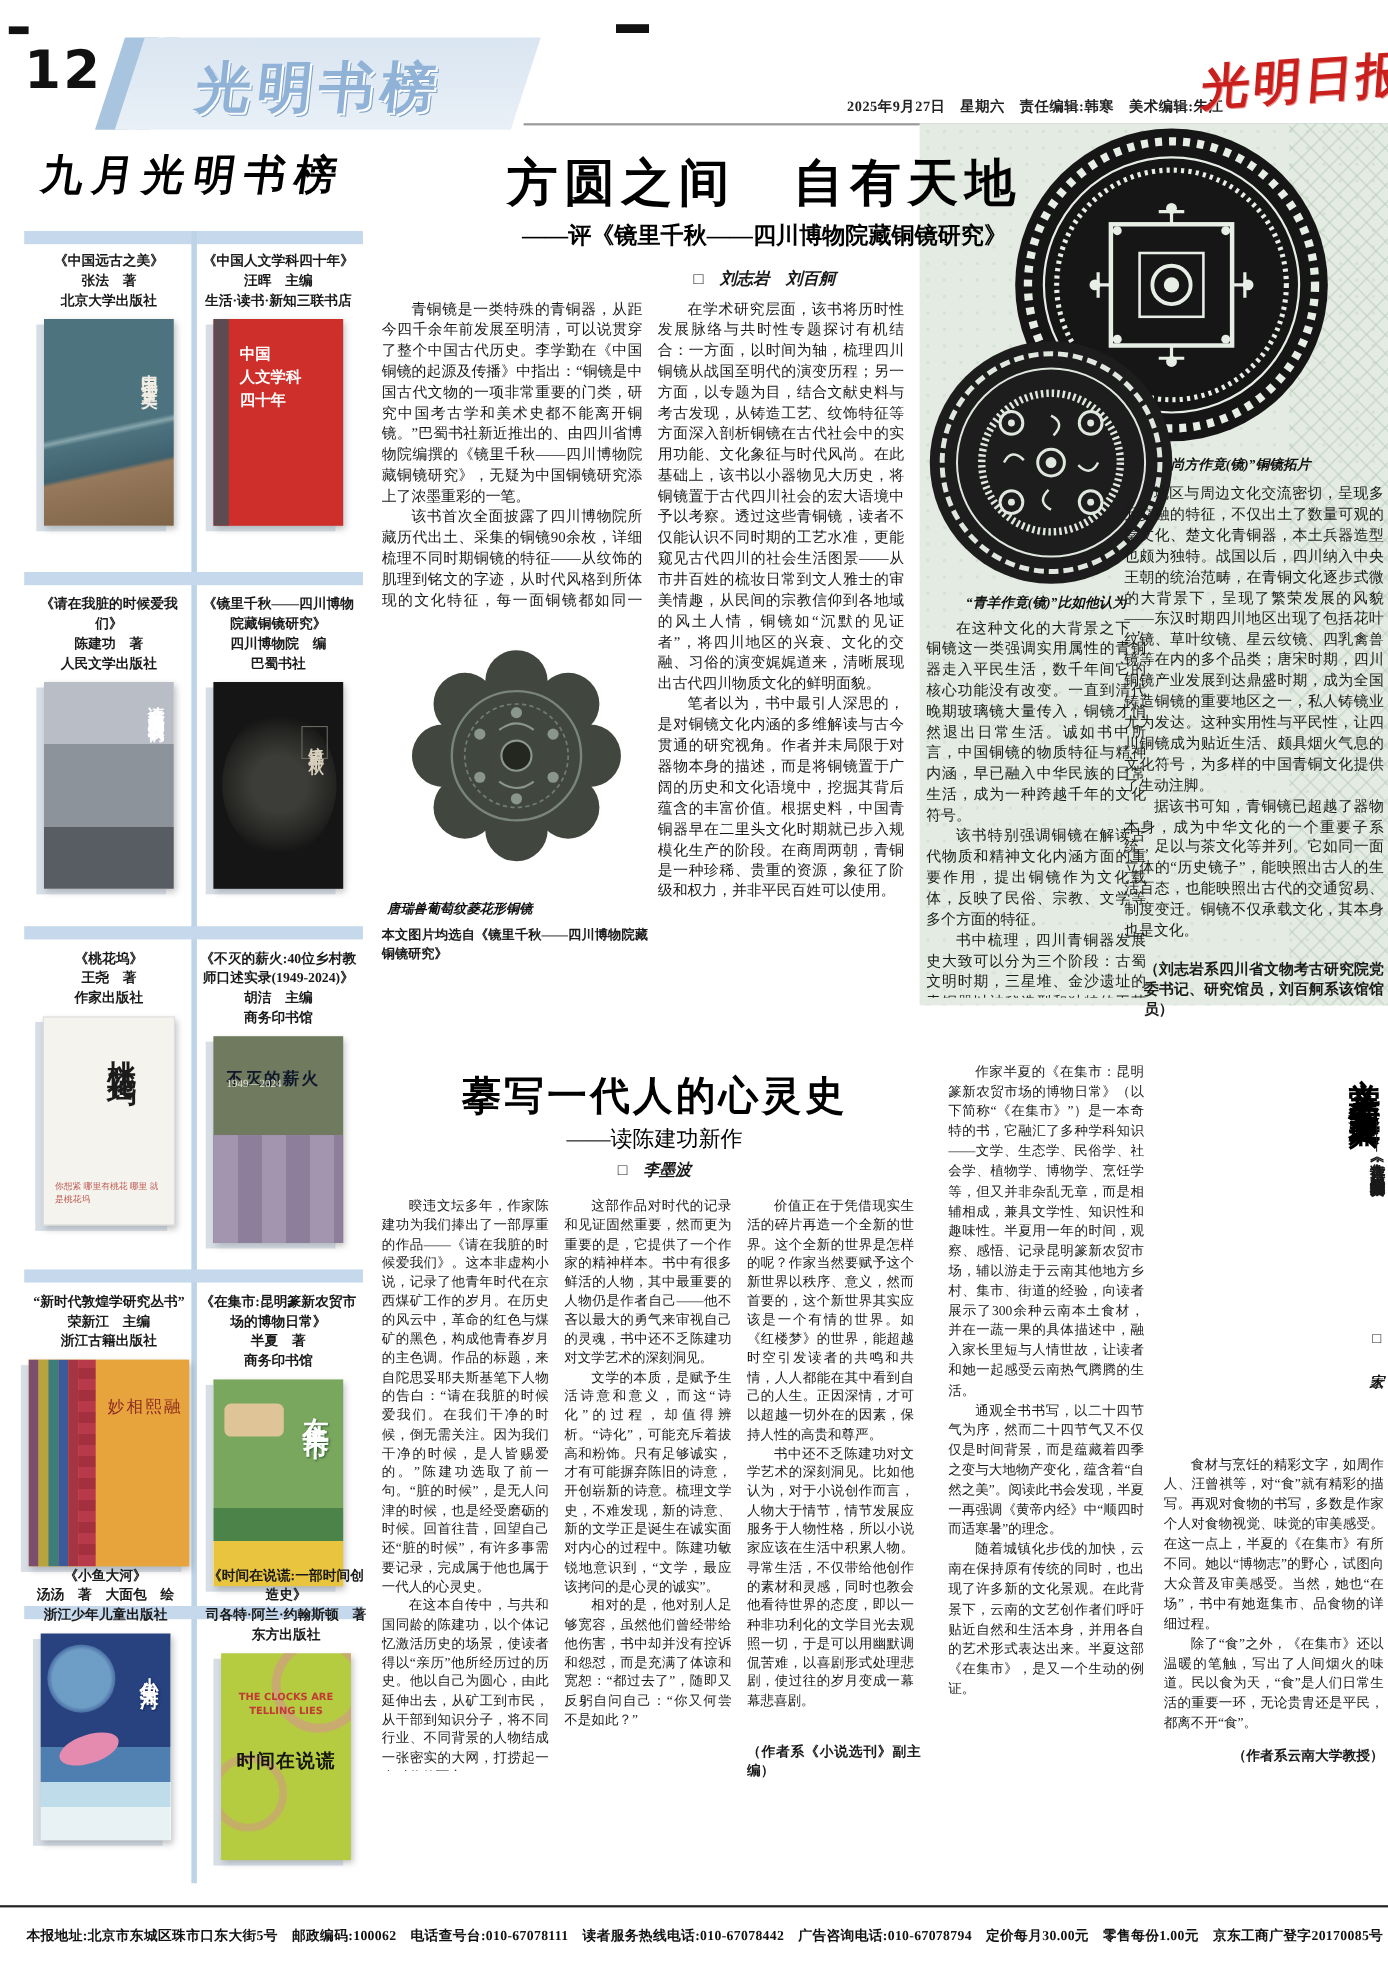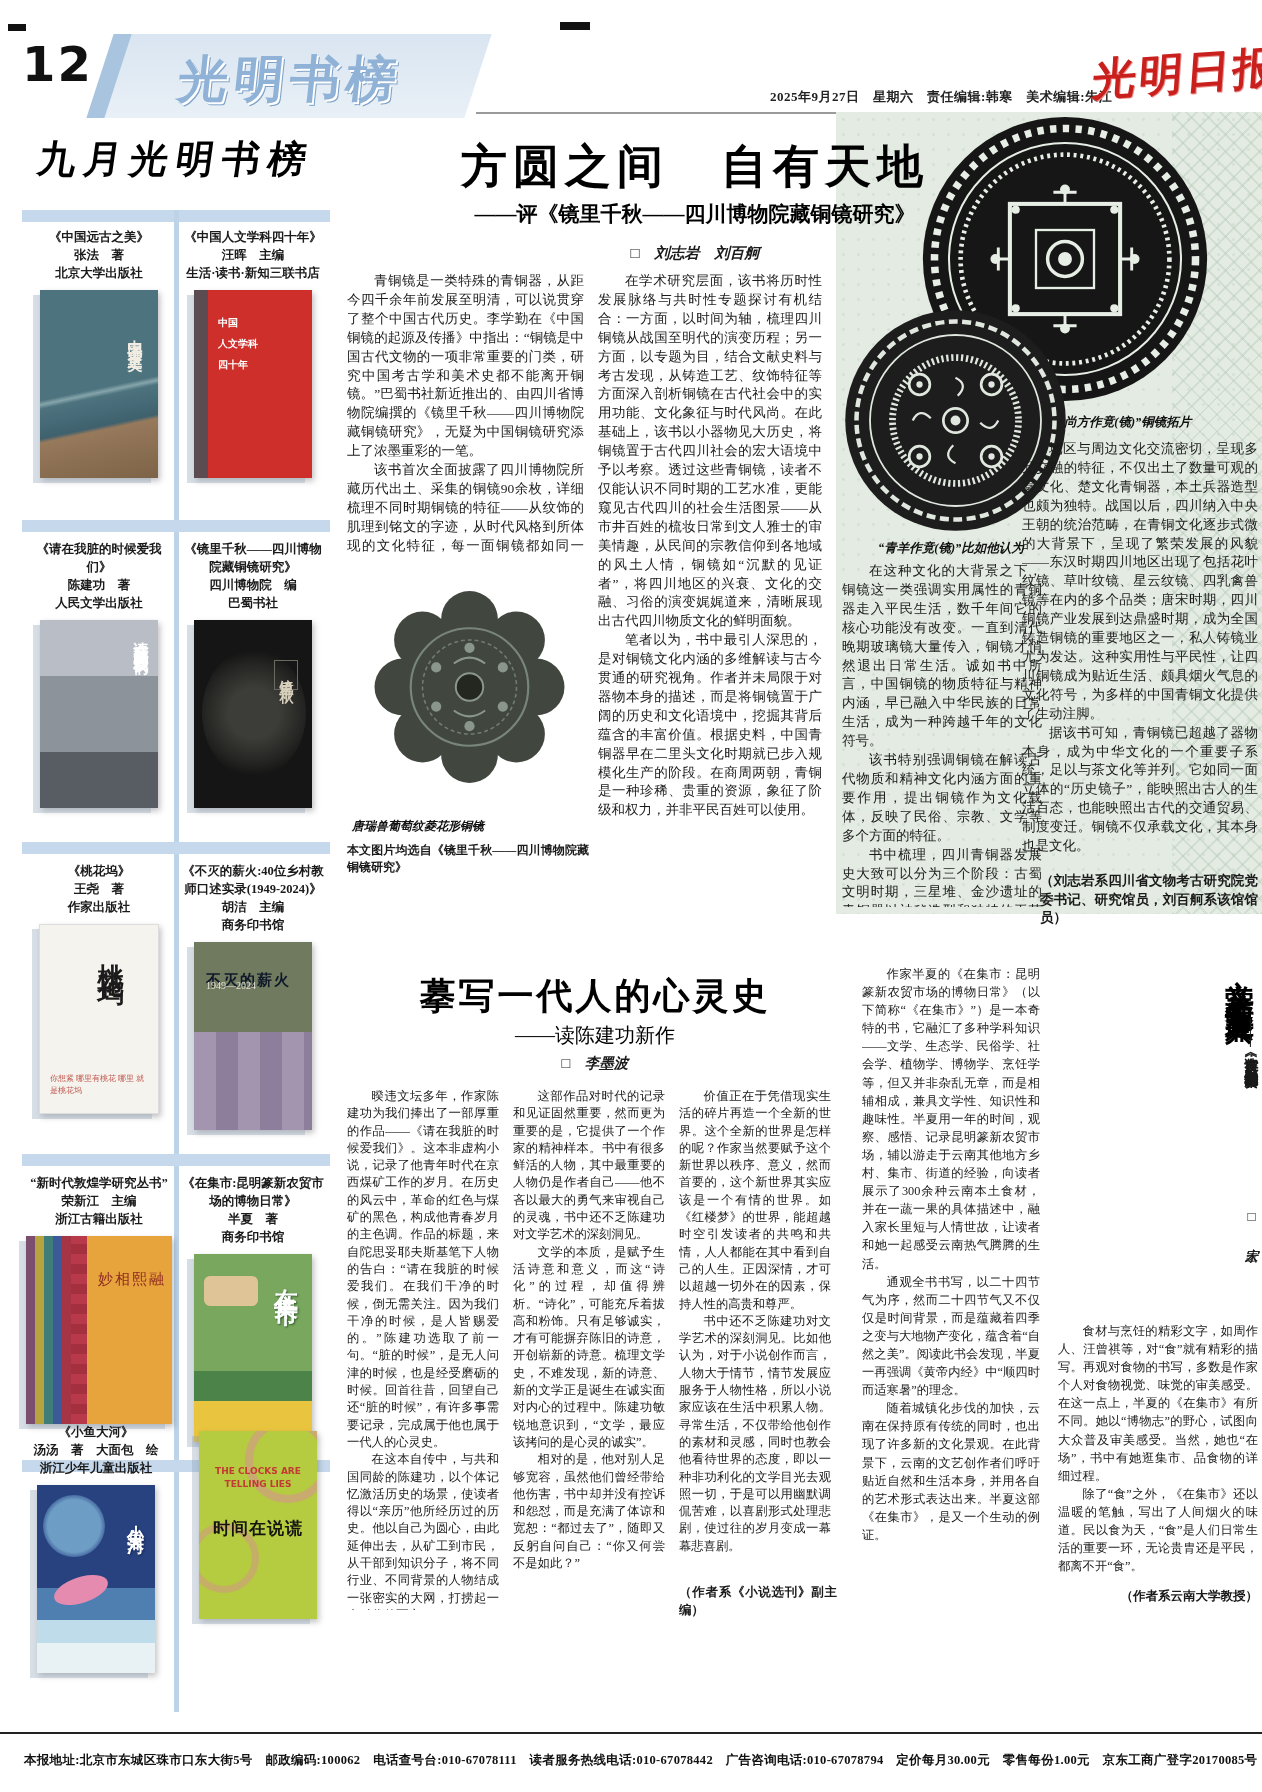--- a/index.html
+++ b/index.html
@@ -32,21 +32,21 @@
   .sb-cell{width:154px;display:flex;flex-direction:column;align-items:center;}
   .bk-cap{font-size:12.5px;font-weight:bold;line-height:18px;text-align:center;width:148px;}
   .cover{margin-top:8px;position:relative;width:118px;height:188px;
          box-shadow:-7px 5px 0 rgba(140,160,180,.35),2px 3px 6px rgba(0,0,0,.25);overflow:hidden;}
   .vtext{writing-mode:vertical-rl;text-orientation:mixed;}
   
   .cv1{background:linear-gradient(168deg,#4d737f 0 52%,#86a5ab 54%,#4d737f 56%,#3f616e 70%,#97795c 72%,#7d6347 100%);}
   .cv1 .t{position:absolute;right:14px;top:38px;color:#f2ede2;font-size:15px;font-weight:bold;letter-spacing:3px;}
   .cv2{background:#cf2f2a;}
   .cv2 .spine{position:absolute;left:0;top:0;width:14px;height:100%;background:#5c4c52;}
-  .cv2 .t{position:absolute;left:24px;top:22px;color:#fff;font-size:10px;font-weight:bold;line-height:21px;}
+  .cv2 .t{position:absolute;left:24px;top:22px;color:#fff;font-size:14px;font-weight:bold;line-height:21px;}
   .cv3{background:linear-gradient(180deg,#b9bec6 0 30%,#8d939b 30% 70%,#585d64 70%);}
   .cv3 .t{position:absolute;right:8px;top:10px;color:#fff;font-size:15px;font-weight:bold;height:165px;letter-spacing:2px;}
   .cv4{background:#151515;}
   .cv4 .disc{position:absolute;left:8px;top:28px;width:104px;height:130px;border-radius:50%;
         background:radial-gradient(circle,#3c3c38 0 30%,#242422 60%,#151515 75%);}
   .cv4 .t{position:absolute;right:14px;top:40px;color:#d8d0bd;font-size:14px;font-weight:bold;
         border:1px solid #6a6a60;padding:6px 2px;letter-spacing:4px;}
   .cv5{background:#f5f3ee;border:1px solid #ddd;}
   .cv5 .t{position:absolute;right:30px;top:18px;color:#1b1b1b;font-size:26px;font-weight:bold;letter-spacing:8px;}
   .cv5 .r{position:absolute;left:10px;bottom:16px;color:#c05a50;font-size:8px;line-height:12px;width:96px;}
@@ -244,20 +244,25 @@
           <div>汤汤　著　大面包　绘</div>
           <div>浙江少年儿童出版社</div>
       </div>
       <div class="cover cv9">
           <div class="moon"></div>
           <div class="fish"></div>
           <div class="t vtext">小鱼大河</div>
         </div>
     </div>
     <div class="sb-cell">
+      <div class="bk-cap">
+        <div>《时间在说谎:一部时间创造史》</div>
+          <div>司各特·阿兰·约翰斯顿　著</div>
+          <div>东方出版社</div>
+      </div>
       <div class="cover cv10">
         <div class="clock"></div>
           <div class="clock2"></div>
         <div class="en">THE CLOCKS ARE TELLING LIES</div>
         <div class="t">时间在说谎</div>
       </div>
     </div>
   </div>
 
   <div class="panel">

